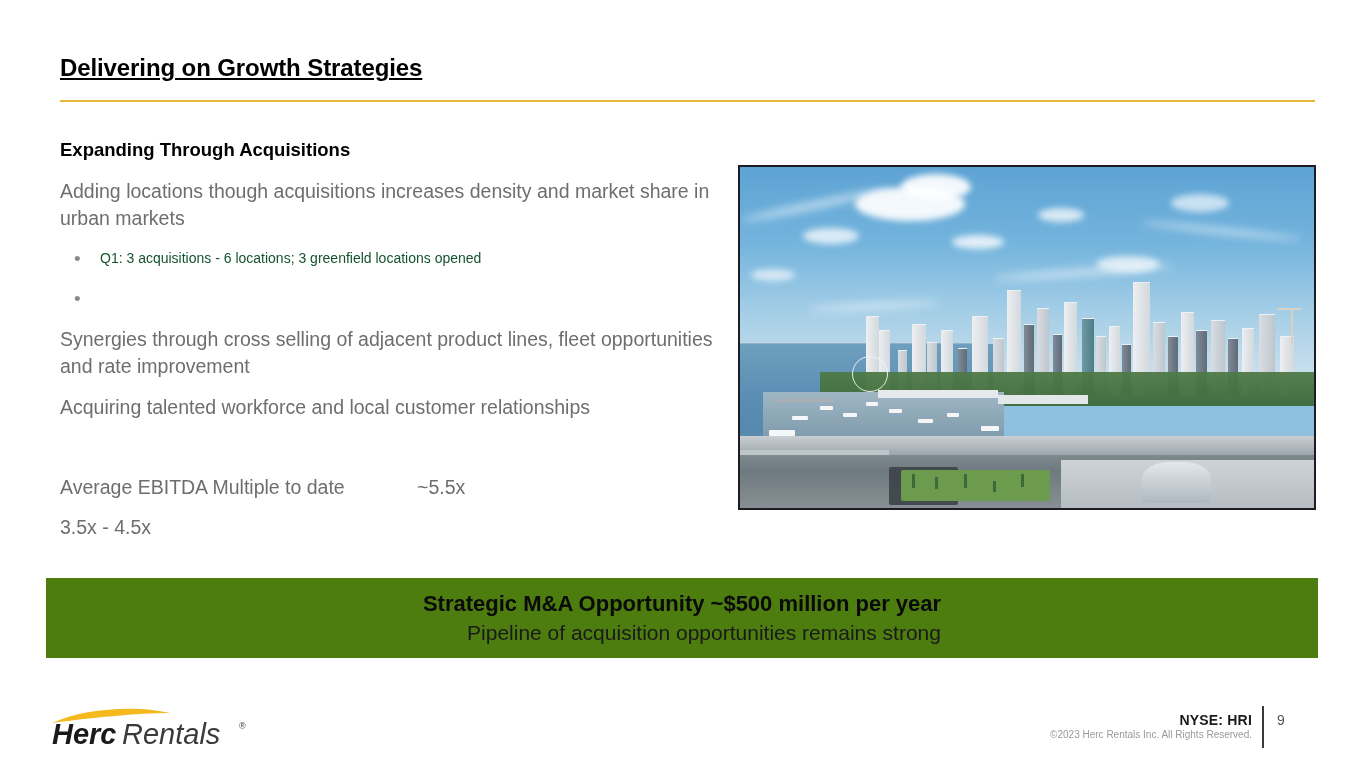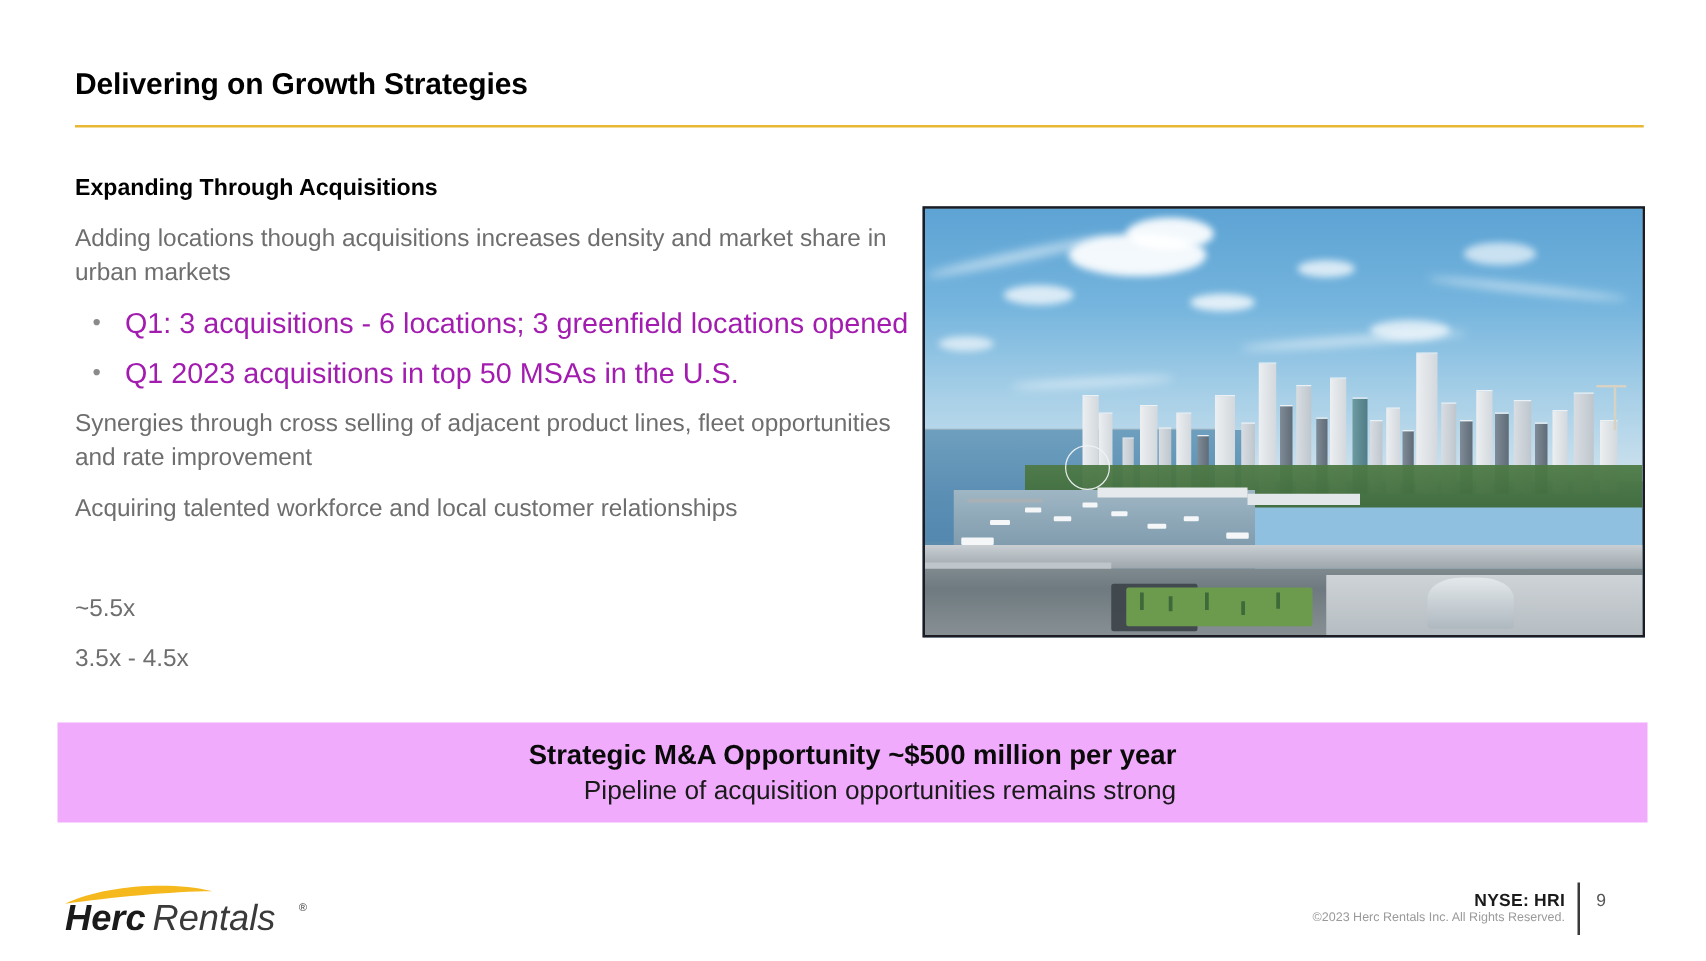--- a/index.html
+++ b/index.html
@@ -19,20 +19,21 @@
   
   .slide-title {
     position: absolute;
     left: 60px;
     top: 54px;
     font-size: 24px;
     font-weight: bold;
     color: #000000;
     letter-spacing: -0.1px;
     white-space: nowrap;
+    text-decoration: underline;
   }
   .title-rule {
     position: absolute;
     left: 60px;
     top: 100px;
     width: 1255px;
     height: 1.6px;
     background: #E8B834;
   }
 
@@ -73,22 +74,22 @@
   .bullet-dot {
     width: 16px;
     flex: 0 0 16px;
     color: #8A8A8A;
     font-size: 19px;
     line-height: 27px;
     text-align: left;
     padding-left: 14px;
   }
   .bullet-text {
-    color: #a21caf;
-    font-size: 23px;
+    color: #14532d;
+    font-size: 14px;
     line-height: 27px;
     padding-left: 10px;
     white-space: nowrap;
   }
 
   
   .metrics {
     position: absolute;
     left: 60px;
     top: 474px;
@@ -212,21 +213,21 @@
   .palm { position: absolute; width: 3px; background: #3E6A3A; }
   .crane { position: absolute; background: #D8D2C4; }
 
   
   .callout {
     position: absolute;
     left: 46px;
     top: 578px;
     width: 1272px;
     height: 80px;
-    background: #f0abfc;
+    background: #4d7c0f;
     display: flex;
     flex-direction: column;
     align-items: center;
     justify-content: center;
   }
   .callout-line1 {
     font-size: 22px;
     font-weight: bold;
     color: #0A0A0A;
     line-height: 29px;
@@ -294,29 +295,29 @@
 
 <div class="body-para p1">Adding locations though acquisitions increases density and market share in urban markets</div>
 
 <div class="bullet-list">
   <div class="bullet-row">
     <span class="bullet-dot">•</span>
     <span class="bullet-text">Q1: 3 acquisitions - 6 locations; 3 greenfield locations opened</span>
   </div>
   <div class="bullet-row">
     <span class="bullet-dot">•</span>
-    <span class="bullet-text">Q1 2023 acquisitions in top 50 MSAs in the U.S.</span>
   </div>
 </div>
 
 <div class="body-para p2">Synergies through cross selling of adjacent product lines, fleet opportunities and rate improvement</div>
 <div class="body-para p3">Acquiring talented workforce and local customer relationships</div>
 
 <div class="metrics">
   <div class="metric-row">
+    <span class="metric-label">Average EBITDA Multiple to date</span>
     <span class="metric-value">~5.5x</span>
   </div>
   <div class="metric-row">
     <span class="metric-value">3.5x - 4.5x</span>
   </div>
 </div>
 
 <div class="photo-frame">
   <div class="photo-inner">
     <div class="sky"></div>

